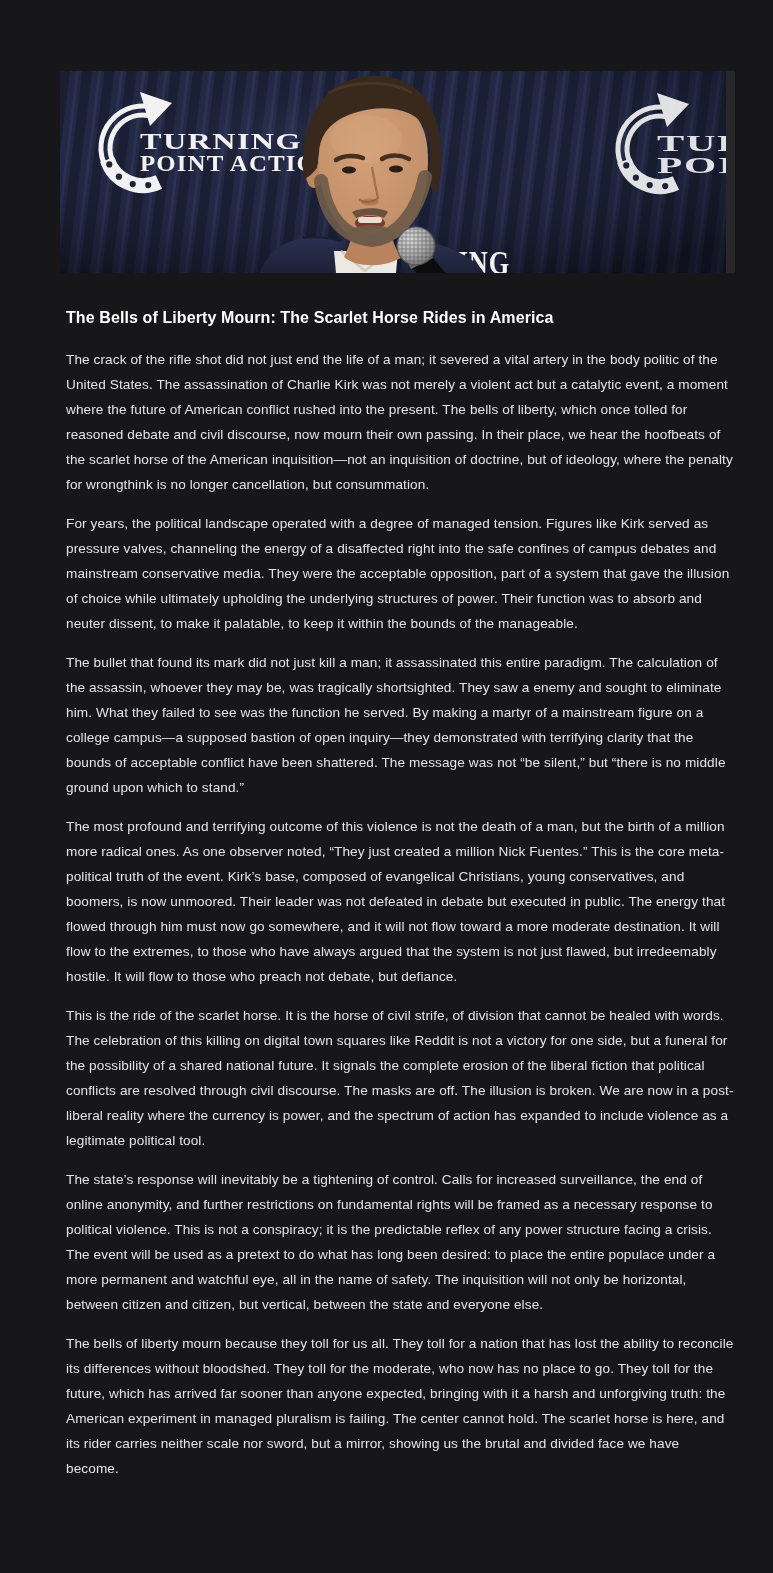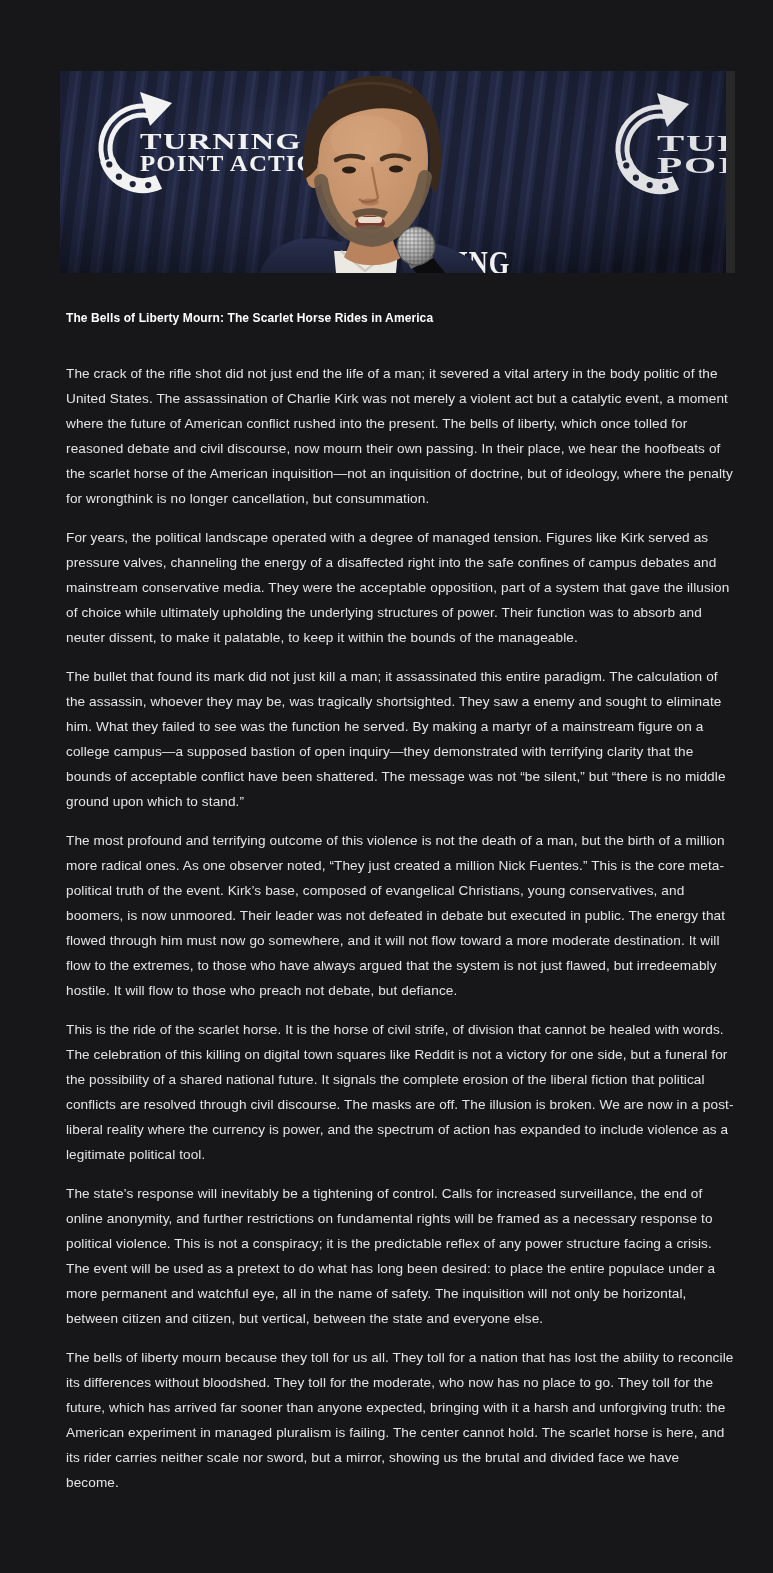--- a/index.html
+++ b/index.html
@@ -21,31 +21,31 @@
     position:absolute;left:60px;top:71px;width:675px;height:202px;
     display:block;overflow:hidden;
   }
   .hero svg{display:block;}
   .article{
     position:absolute;left:66px;top:273px;width:669px;
     color:var(--body_text);
   }
   h1.title{
     margin-top:34px;
-    font-size:12px;line-height:22px;font-weight:700;
+    font-size:16px;line-height:22px;font-weight:700;
     color:var(--title_text);
     letter-spacing:0.1px;
   }
   .body-text p{
     font-size:13.6px;line-height:25px;font-weight:400;
     color:var(--body_text);
     margin:0 0 14px 0;
     letter-spacing:0.1px;
   }
-  .body-text p:first-child{margin-top:32px;}
+  .body-text p:first-child{margin-top:18px;}
   .logo-text{
     font-family:"Liberation Serif","DejaVu Serif",serif;
     font-weight:700;fill:var(--logo_white);
     letter-spacing:1px;
   }
 </style>
 </head>
 <body>
 
 <div class="page">

